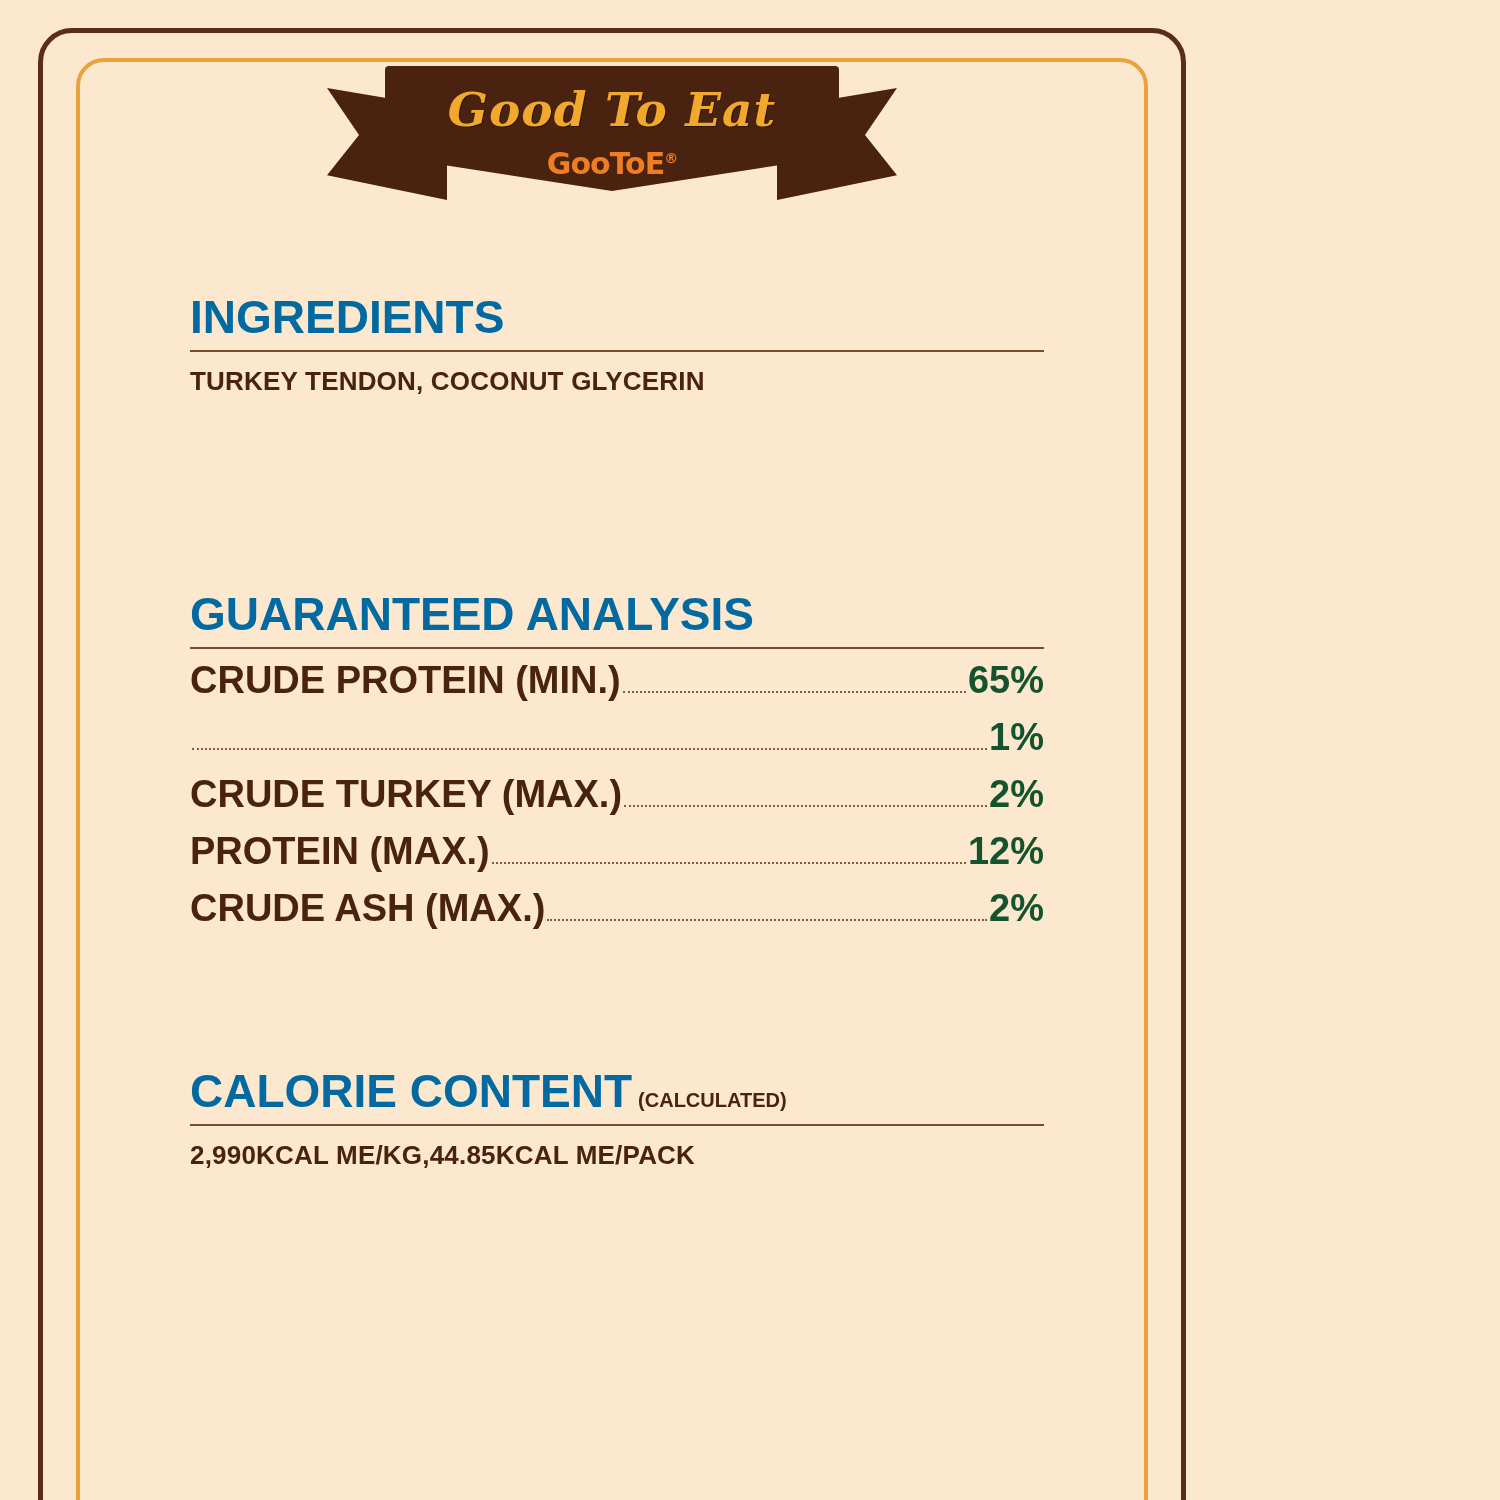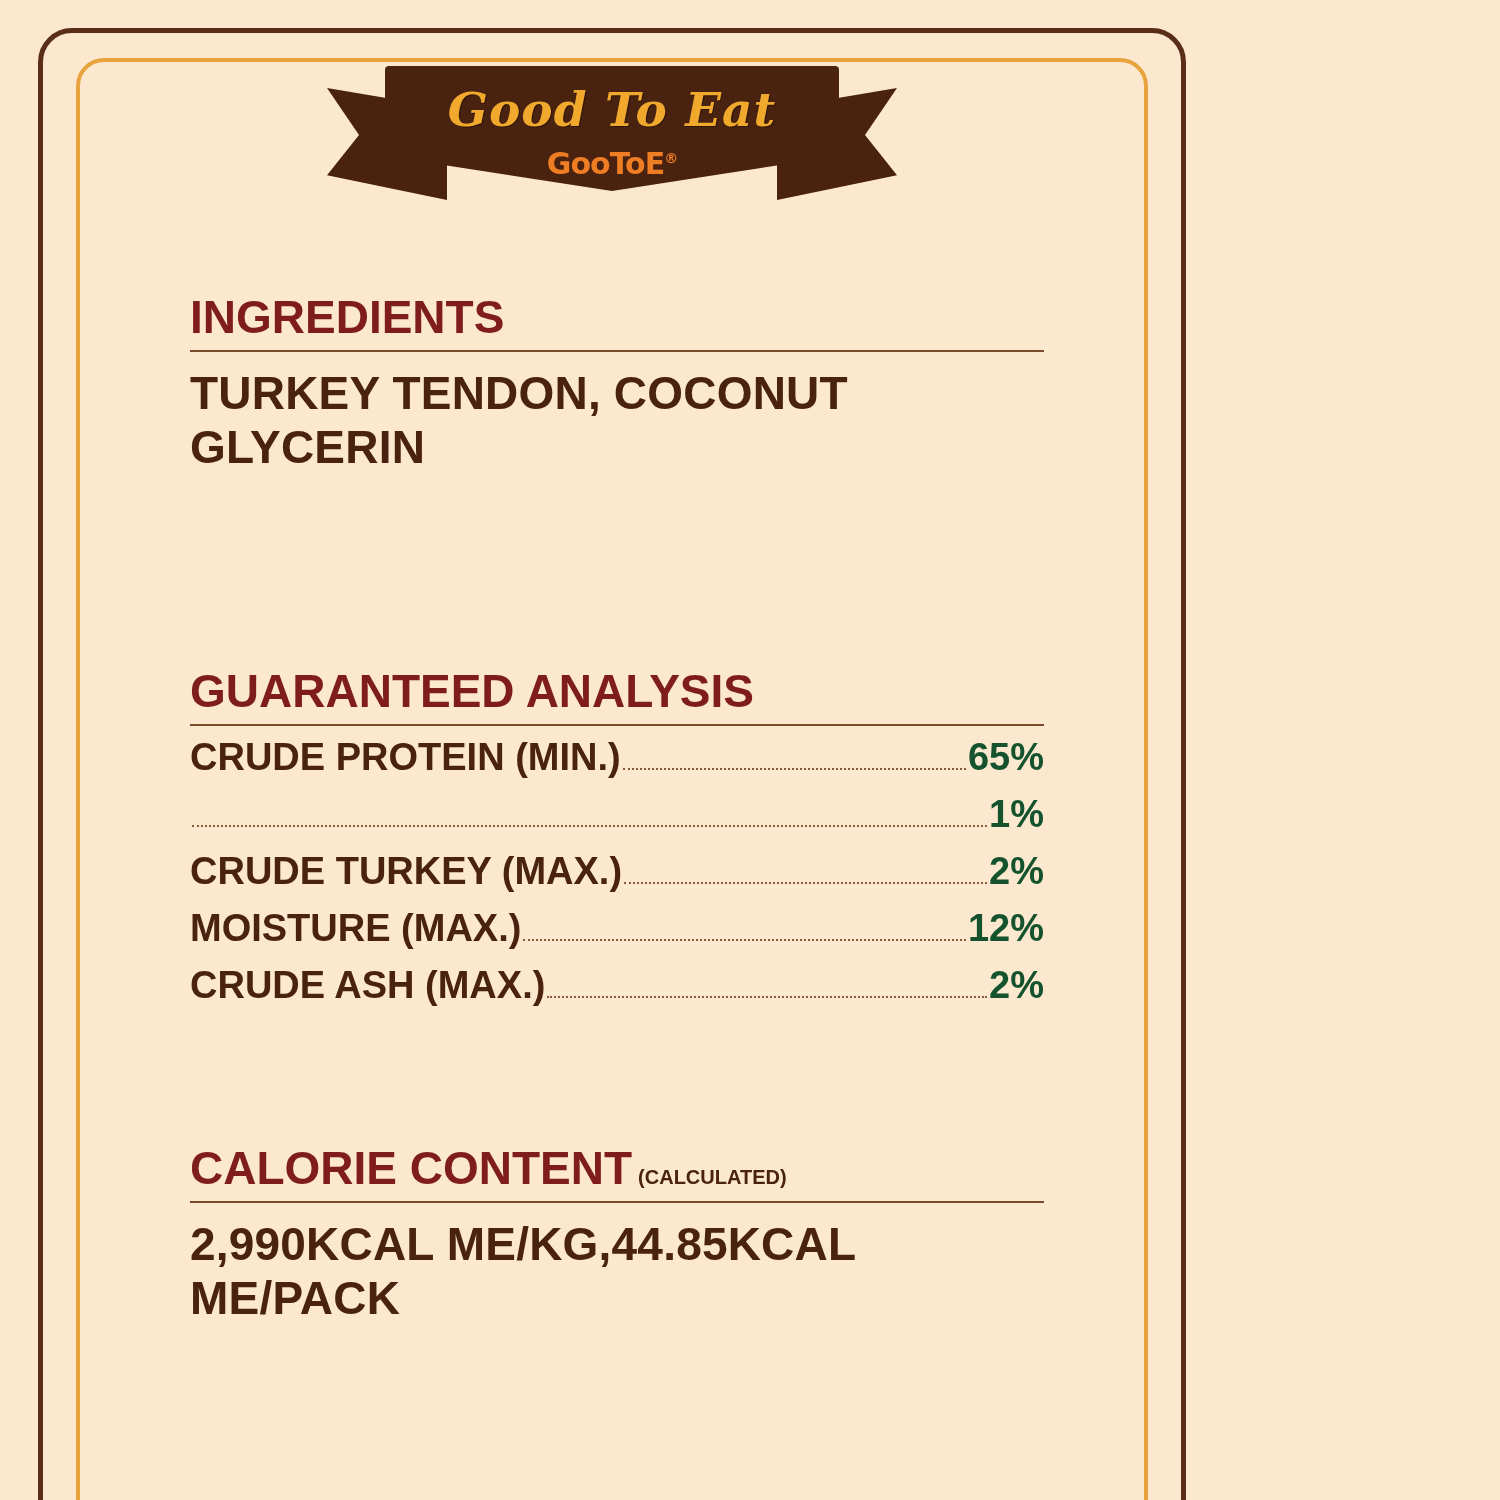--- a/index.html
+++ b/index.html
@@ -129,38 +129,38 @@
 
   .section { margin-bottom: 10px; }
 
   .section-head {
     border-bottom: 2px solid #7a4a2a;
     padding-bottom: 6px;
     margin-bottom: 10px;
   }
   .section-head h2 {
     margin: 0;
-    color: #7f1d1d;
+    color: #0369a1;
     font-family: "Liberation Sans", sans-serif;
     font-weight: bold;
     font-size: 46px;
     letter-spacing: 0px;
     display: inline;
   }
   .section-head .sub {
     color: #4a2210;
     font-weight: bold;
     font-size: 20px;
     margin-left: 6px;
   }
 
   .body-line {
     color: #4a2210;
     font-weight: bold;
-    font-size: 46px;
+    font-size: 26px;
     letter-spacing: 0.2px;
     margin-top: 14px;
   }
 
   .gap-lg { height: 180px; }
   .gap-md { height: 120px; }
 
   .rows { margin-top: 6px; }
   .row {
     display: flex;
@@ -233,21 +233,21 @@
           <span class="value">1%</span>
         </div>
 
         <div class="row">
           <span class="label">CRUDE TURKEY (MAX.)</span>
           <span class="dots"></span>
           <span class="value">2%</span>
         </div>
 
         <div class="row">
-          <span class="label">MOISTURE (MAX.)</span>
+          <span class="label">PROTEIN (MAX.)</span>
           <span class="dots"></span>
           <span class="value">12%</span>
         </div>
 
         <div class="row">
           <span class="label">CRUDE ASH (MAX.)</span>
           <span class="dots"></span>
           <span class="value">2%</span>
         </div>
 

